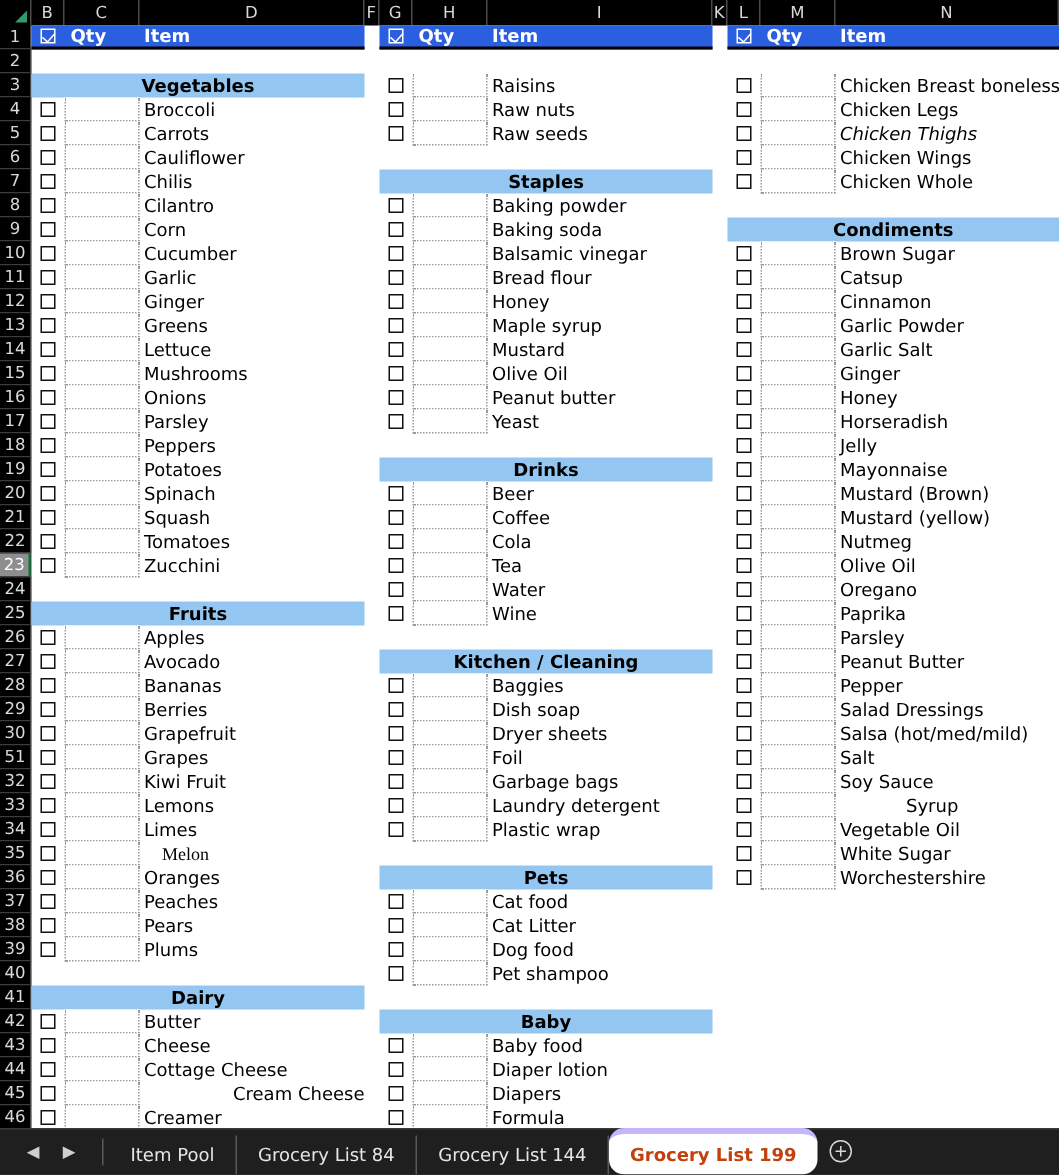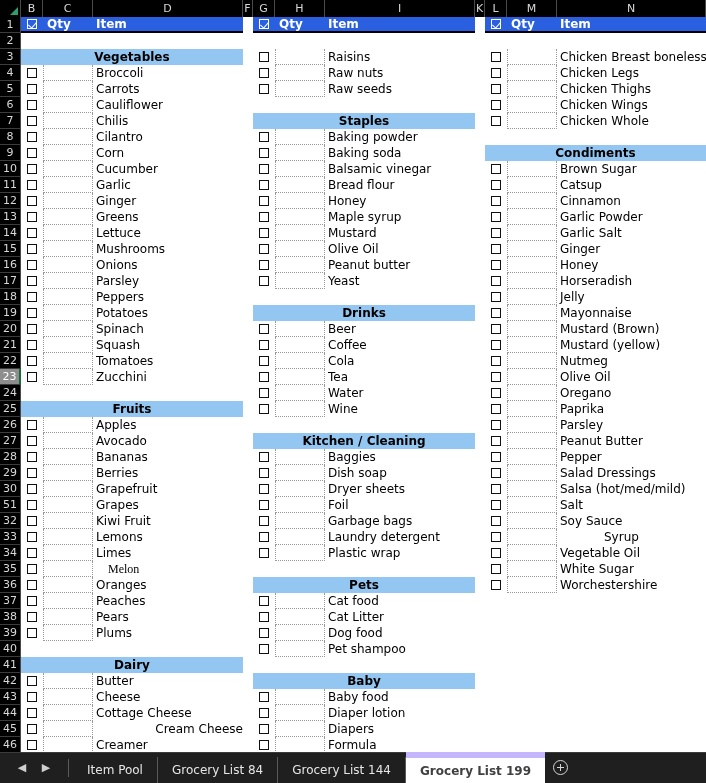--- a/index.html
+++ b/index.html
@@ -113,23 +113,24 @@
     display: flex; align-items: center; justify-content: center;
   }
   .tab-sep { width: 1px; height: 18px; background: #5a5a5a; margin: 0 4px 6px 4px; }
   .tab {
     height: 26px; padding: 0 14px;
     color: #e6e6e6; font-size: 12px;
     display: flex; align-items: center;
     border-right: 1px solid #5a5a5a;
   }
   .tab.active {
-    background: #ffffff; color: #404040; font-weight: bold;
+    background: #ffffff; color: #c2410c; font-weight: bold;
     height: 31px; border-right: none;
-    border-top: 6px solid #c4b5fd;
+    border-top: 4px solid #c4b5fd;
+    border-radius: 10px;
   }
   .addsheet {
     width: 31px; height: 31px; display:flex; align-items:center; justify-content:center;
   }
   .plus-circle {
     width: 15px; height: 15px; border-radius: 50%;
     border: 1px solid #d6d6d6; position: relative;
   }
   .plus-circle::before, .plus-circle::after {
     content:""; position:absolute; background:#d6d6d6;
@@ -455,21 +456,21 @@
         <div class="cell qty-cell" style="left: 254px; width: 50px; top: 720px;"></div>
         <div class="cell item-cell" style="left: 304px; width: 150px; top: 720px;">Formula</div>
         <div class="cell cb-cell" style="left: 464px; width: 22px; top: 32px;"><span class="cbox"></span></div>
         <div class="cell qty-cell" style="left: 486px; width: 50px; top: 32px;"></div>
         <div class="cell item-cell" style="left: 536px; width: 149px; top: 32px;">Chicken Breast boneless</div>
         <div class="cell cb-cell" style="left: 464px; width: 22px; top: 48px;"><span class="cbox"></span></div>
         <div class="cell qty-cell" style="left: 486px; width: 50px; top: 48px;"></div>
         <div class="cell item-cell" style="left: 536px; width: 149px; top: 48px;">Chicken Legs</div>
         <div class="cell cb-cell" style="left: 464px; width: 22px; top: 64px;"><span class="cbox"></span></div>
         <div class="cell qty-cell" style="left: 486px; width: 50px; top: 64px;"></div>
-        <div class="cell item-cell" style="left: 536px; width: 149px; top: 64px;">Chicken Thighs</div>
+        <div class="cell item-cell" style="left: 536px; width: 149px; top: 64px; font-style: italic;">Chicken Thighs</div>
         <div class="cell cb-cell" style="left: 464px; width: 22px; top: 80px;"><span class="cbox"></span></div>
         <div class="cell qty-cell" style="left: 486px; width: 50px; top: 80px;"></div>
         <div class="cell item-cell" style="left: 536px; width: 149px; top: 80px;">Chicken Wings</div>
         <div class="cell cb-cell" style="left: 464px; width: 22px; top: 96px;"><span class="cbox"></span></div>
         <div class="cell qty-cell" style="left: 486px; width: 50px; top: 96px;"></div>
         <div class="cell item-cell" style="left: 536px; width: 149px; top: 96px;">Chicken Whole</div>
         <div class="cell section" style="left: 464px; width: 221px; top: 128px;">Condiments</div>
         <div class="cell cb-cell" style="left: 464px; width: 22px; top: 144px;"><span class="cbox"></span></div>
         <div class="cell qty-cell" style="left: 486px; width: 50px; top: 144px;"></div>
         <div class="cell item-cell" style="left: 536px; width: 149px; top: 144px;">Brown Sugar</div>

